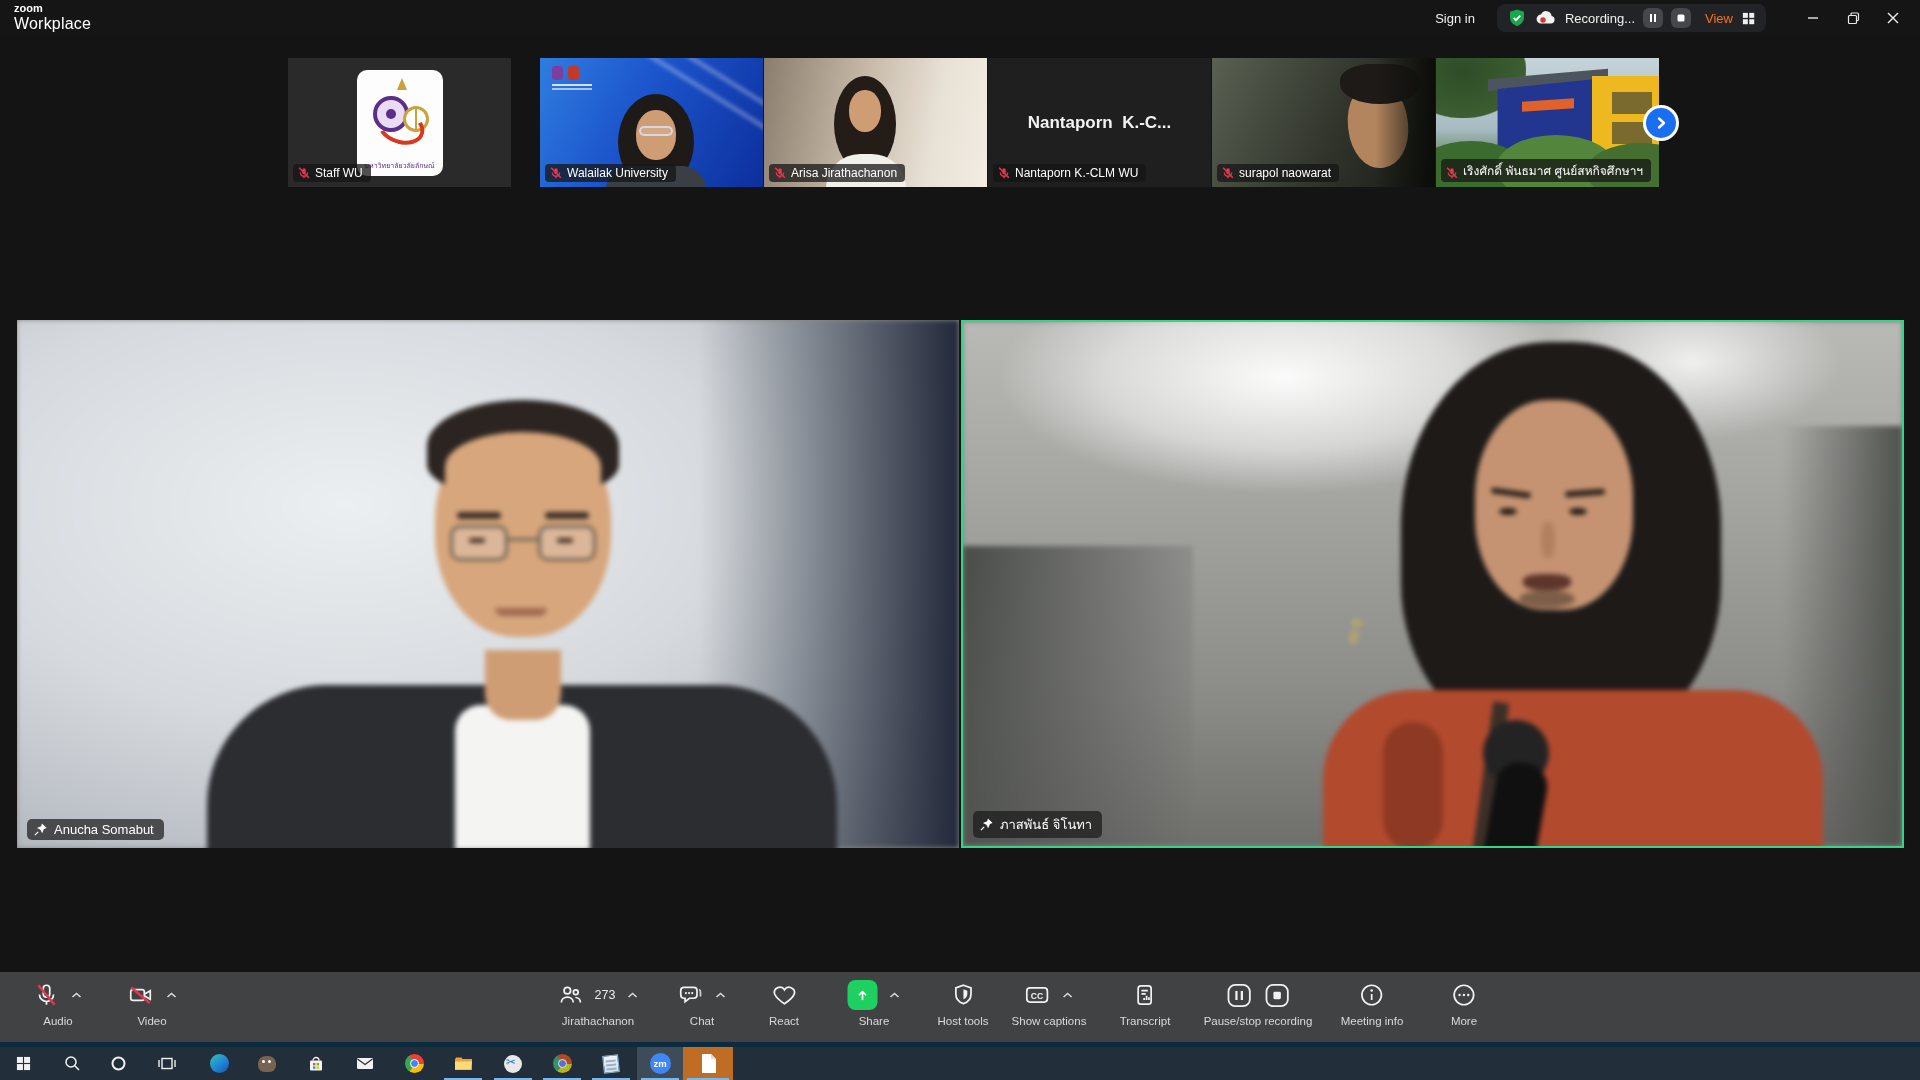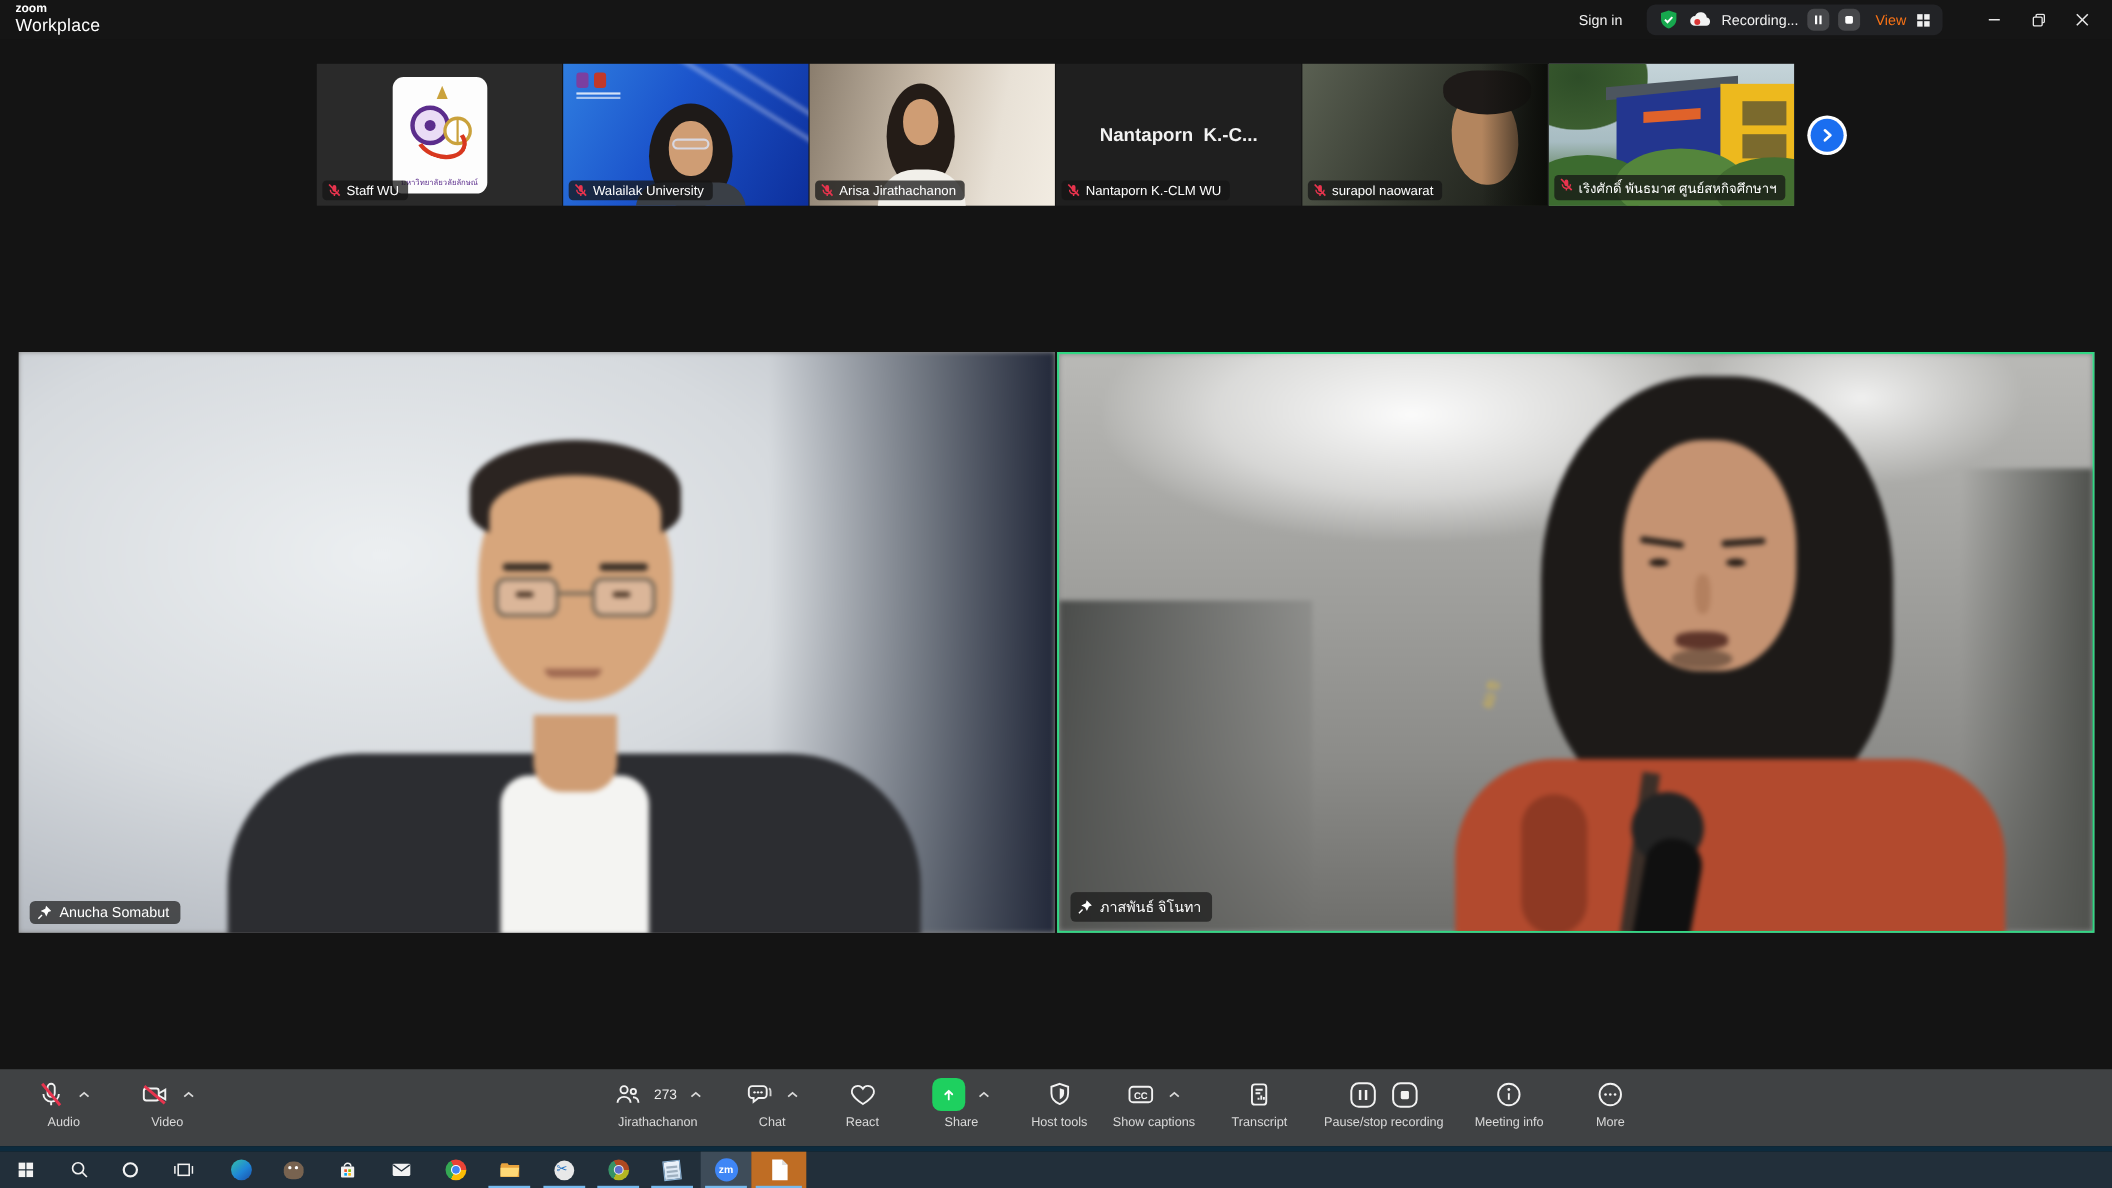--- a/index.html
+++ b/index.html
@@ -17,38 +17,38 @@
   .recpill { display:flex; align-items:center; gap:8px; background:#222326; border-radius:8px; padding:4px 10px; height:28px; }
   .rectext { font-size:13px; color:#f0f0f0; }
   .sqbtn { width:20px; height:20px; border-radius:6px; background:#46474a; display:flex; align-items:center; justify-content:center; }
   .viewlbl { font-size:13px; color:#f97316; margin-left:6px; }
   .winbtns { display:flex; align-items:center; gap:6px; margin-left:16px; }
   .winbtn { width:34px; height:30px; display:flex; align-items:center; justify-content:center; }
 
   
   .filmstrip { position:absolute; left:288px; top:58px; display:flex; gap:1px; }
   .thumb { position:relative; width:223px; height:129px; background:#262626; overflow:hidden; }
-  .npill { position:absolute; left:5px; bottom:5px; display:flex; align-items:flex-start; gap:4px;
+  .npill { position:absolute; left:5px; bottom:5px; display:flex; align-items:flex-end; gap:4px;
            background:rgba(22,22,22,.75); border-radius:4px; padding:2px 8px 2px 4px;
            font-size:12px; color:#fff; white-space:nowrap; max-width:212px; overflow:hidden; z-index:5;}
   .nextbtn { position:absolute; left:1643px; top:105px; width:36px; height:36px; border-radius:50%;
              background:#fff; display:flex; align-items:center; justify-content:center; }
   .nextbtn .inner { width:30px; height:30px; border-radius:50%; background:#1a6ef0; display:flex; align-items:center; justify-content:center; }
 
   
   .v1 { background:#2a2a2a; }
   .v1 .card { position:absolute; left:50%; top:50%; transform:translate(-50%,-50%); width:86px; height:106px; background:#fdfdfd; border-radius:10px; }
   .v1 .crown { position:absolute; left:40px; top:8px; width:0; height:0; border-left:5px solid transparent; border-right:5px solid transparent; border-bottom:12px solid #caa23c; }
   .v1 .seal { position:absolute; left:16px; top:26px; width:36px; height:36px; border-radius:50%; border:4px solid #5b2d8c; background:#eadcf5; }
   .v1 .seal::after { content:""; position:absolute; left:9px; top:9px; width:10px; height:10px; border-radius:50%; background:#5b2d8c; }
   .v1 .globe { position:absolute; left:46px; top:36px; width:26px; height:26px; border-radius:50%; border:3px solid #caa23c; background:#fff; }
   .v1 .globe::after { content:""; position:absolute; left:9px; top:-1px; width:2px; height:22px; background:#caa23c; }
   .v1 .swoosh { position:absolute; left:20px; top:40px; width:48px; height:34px; border:4px solid transparent; border-bottom-color:#d8381f; border-right-color:#d8381f; border-radius:50%; transform:rotate(18deg); }
   .v1 .cap { position:absolute; left:0; bottom:5px; width:86px; text-align:center; font-size:7px; color:#5b2d8c; }
-  .v2 { background:linear-gradient(118deg,#2f7de0 0%,#1c55cc 42%,#0d2f9c 100%); }
+  .v2 { background:linear-gradient(118deg,#2f7de0 0%,#1c55cc 42%,#0d2f9c 100%);margin-left:28px; }
   .v2 .streak { position:absolute; width:300px; height:3px; background:rgba(255,255,255,.45); filter:blur(2px); }
   .v2 .s1 { left:30px; top:40px; transform:rotate(32deg); }
   .v2 .s2 { left:60px; top:10px; transform:rotate(32deg); width:220px; }
   .v2 .lg1 { position:absolute; left:12px; top:8px; width:11px; height:14px; background:#7b3fa0; border-radius:3px; }
   .v2 .lg2 { position:absolute; left:28px; top:8px; width:11px; height:14px; background:#c0392b; border-radius:3px; }
   .v2 .lgt { position:absolute; left:12px; top:26px; width:40px; height:2px; background:rgba(255,255,255,.8); box-shadow:0 4px 0 rgba(255,255,255,.6); }
   .p-hair { position:absolute; background:#1e1a18; border-radius:50%; }
   .p-face { position:absolute; background:#cf9d74; border-radius:48%; }
   .p-body { position:absolute; border-radius:40px 40px 0 0; }
   .v2 .p-hair { left:78px; top:36px; width:76px; height:96px; }

